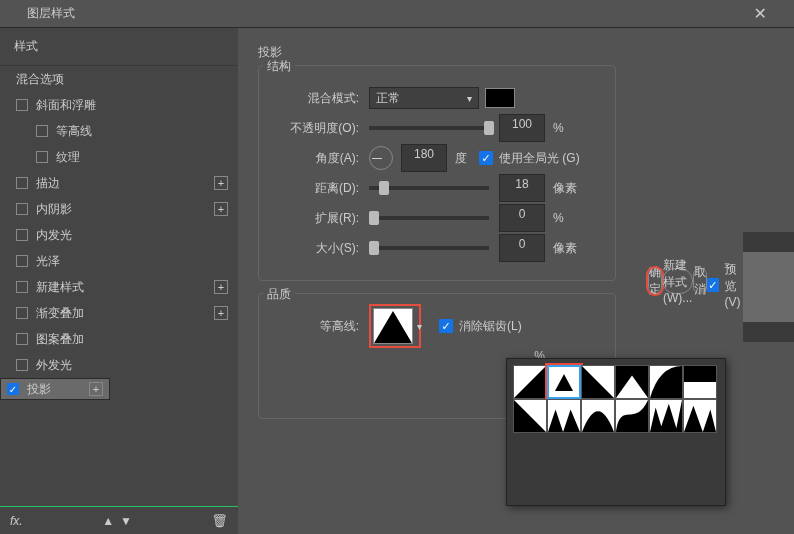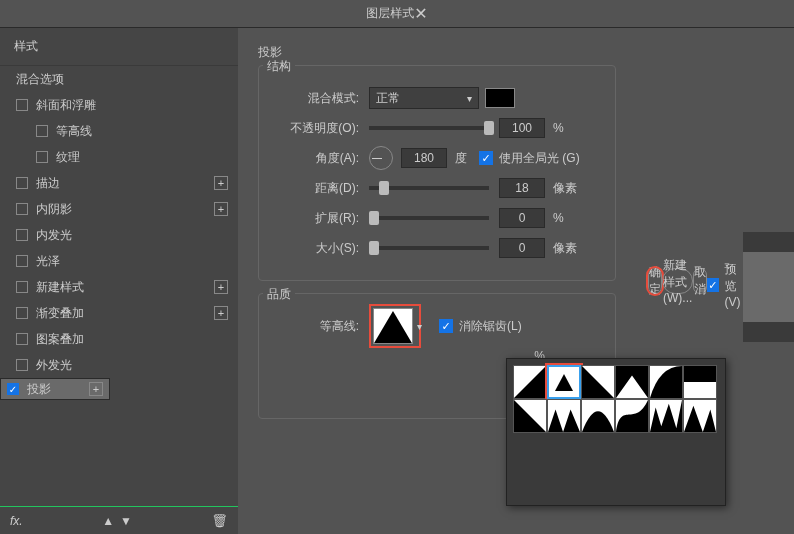--- a/index.html
+++ b/index.html
@@ -1,17 +1,17 @@
 <!DOCTYPE html>
 <html><head>
 <meta charset="utf-8">
 <style>
 *{box-sizing:border-box;margin:0;padding:0;font-family:"Microsoft YaHei",sans-serif;font-size:12px;color:#ccc}
 body{background:#535353;width:794px;height:534px;overflow:hidden}
-.titlebar{height:28px;display:flex;align-items:center;justify-content:center;padding:0 10px;border-bottom:1px solid #2a2a2a}
+.titlebar{height:28px;display:flex;align-items:center;justify-content:space-between;padding:0 27px;border-bottom:1px solid #2a2a2a}
 .titlebar .close{font-size:16px;cursor:pointer}
 .main{display:flex;height:calc(100% - 28px)}
 .left{width:238px;background:#454545;display:flex;flex-direction:column}
 .stylehdr{padding:10px 14px;border-bottom:1px solid #3a3a3a}
 .stylelist{flex:1;overflow:auto}
 .li{height:26px;display:flex;align-items:center;padding:0 10px 0 16px;justify-content:space-between;cursor:pointer}
 .li.indent{padding-left:36px}
 .li.sel{background:#6a6a6a;color:#fff}
 .li .chk{width:12px;height:12px;border:1px solid #888;margin-right:8px;display:inline-flex;align-items:center;justify-content:center;font-size:10px}
 .li .chk.on{background:#1473e6;border-color:#1473e6;color:#fff}
@@ -24,21 +24,21 @@
 .sectitle{margin:6px 0 4px 0}
 .group{border:1px solid #666;border-radius:4px;padding:14px 10px 14px 10px;margin-bottom:12px;position:relative}
 .group .glabel{position:absolute;top:-8px;left:4px;background:#535353;padding:0 4px}
 .row{display:flex;align-items:center;margin:6px 0;height:24px}
 .row .lab{width:90px;text-align:right;margin-right:10px}
 .sel{background:#404040;border:1px solid #2a2a2a;height:22px;width:110px;display:flex;align-items:center;justify-content:space-between;padding:0 6px}
 .sel .arrow{font-size:10px}
 .swatch{width:30px;height:20px;background:#000;border:1px solid #888;margin-left:6px}
 .slider{flex:1;max-width:120px;height:4px;background:#333;position:relative;margin-right:10px}
 .slider .thumb{position:absolute;top:-5px;width:10px;height:14px;background:#bbb;border-radius:2px}
-.numinput{width:46px;height:20px;background:#3a3a3a;border:1px solid #2a2a2a;text-align:center;line-height:18px}
+.numinput{width:46px;height:28px;background:#3a3a3a;border:1px solid #2a2a2a;text-align:center;line-height:18px}
 .unit{margin-left:8px}
 .angle{width:24px;height:24px;border:1px solid #888;border-radius:50%;margin-right:8px;position:relative}
 .angle::after{content:"";position:absolute;width:10px;height:1px;background:#ccc;top:11px;left:2px}
 .chkbox{width:14px;height:14px;border:1px solid #888;margin-right:6px;display:inline-flex;align-items:center;justify-content:center;font-size:11px}
 .chkbox.on{background:#1473e6;border-color:#1473e6;color:#fff}
 .contour{width:40px;height:36px;background:#fff;border:1px solid #888;position:relative;margin-right:4px}
 .contour .peak{position:absolute;inset:0}
 .contour .carrow{position:absolute;right:-10px;top:12px;font-size:10px}
 .highlightbox{border:2px solid #e74c3c;padding:2px}
 .contourpanel{position:absolute;top:330px;left:268px;width:220px;height:148px;background:#3a3a3a;border:1px solid #222;box-shadow:2px 2px 8px rgba(0,0,0,.5);padding:6px;z-index:10}

